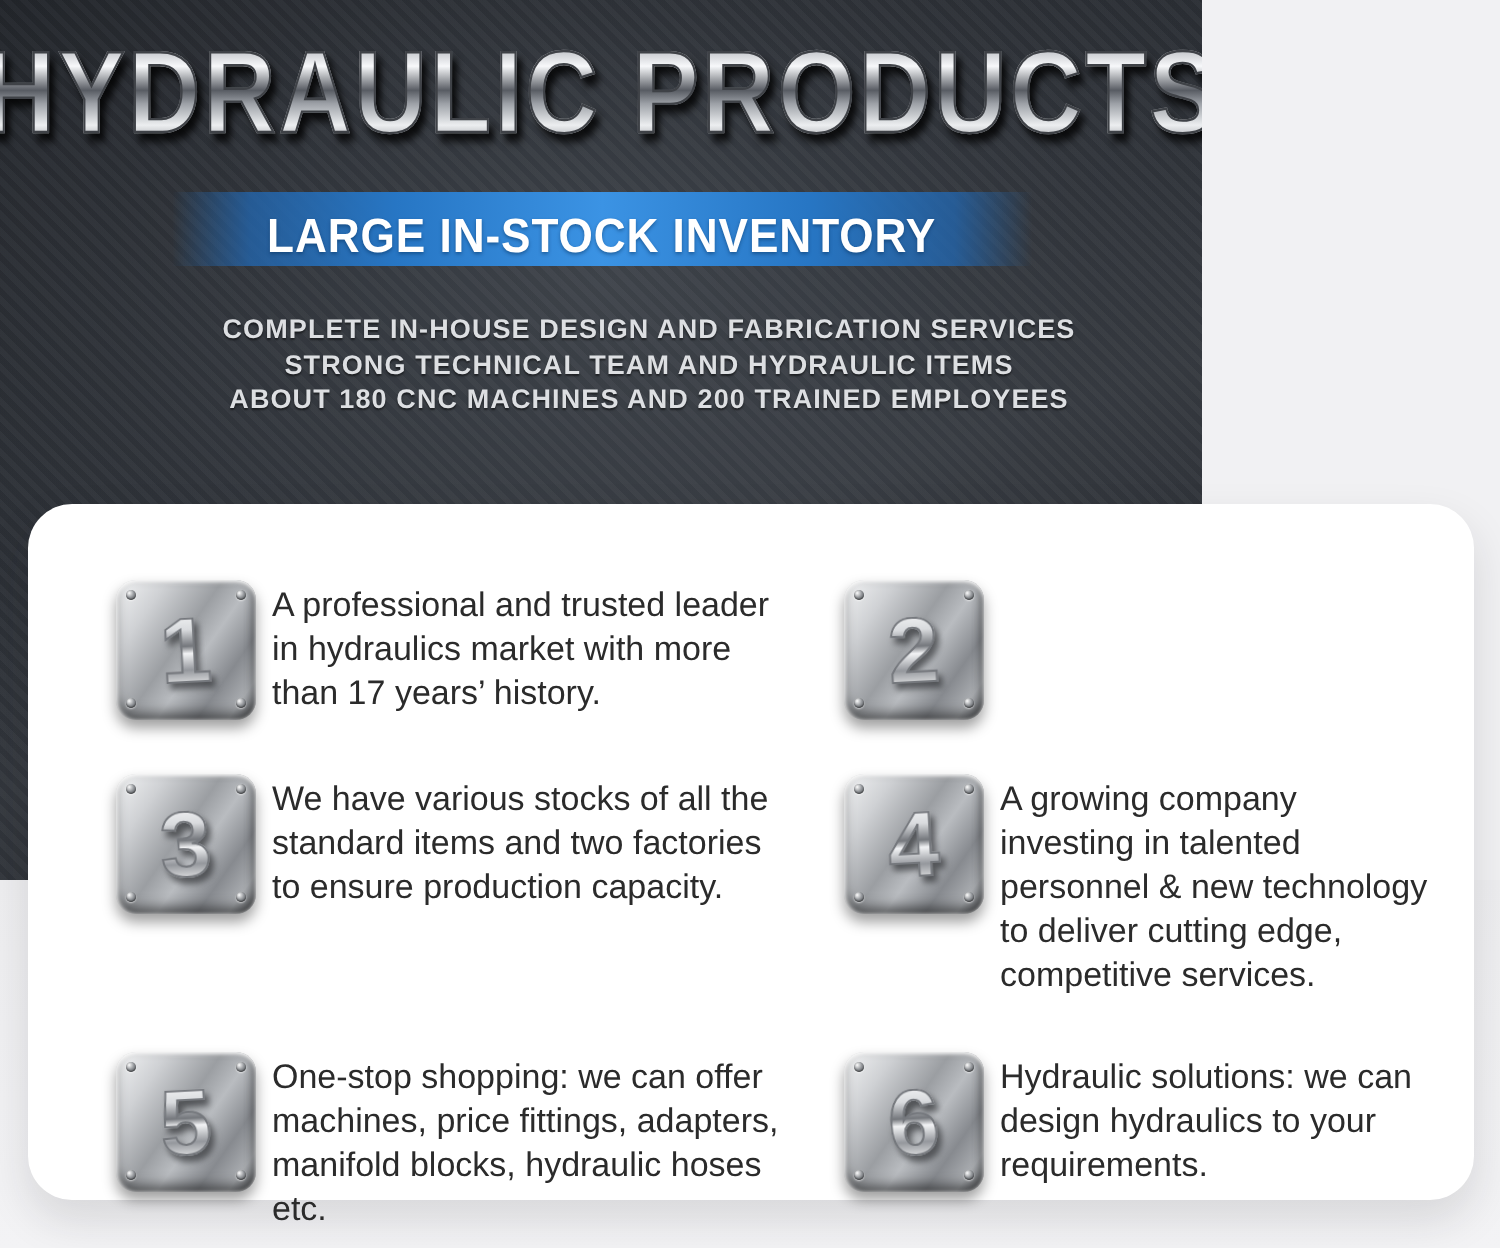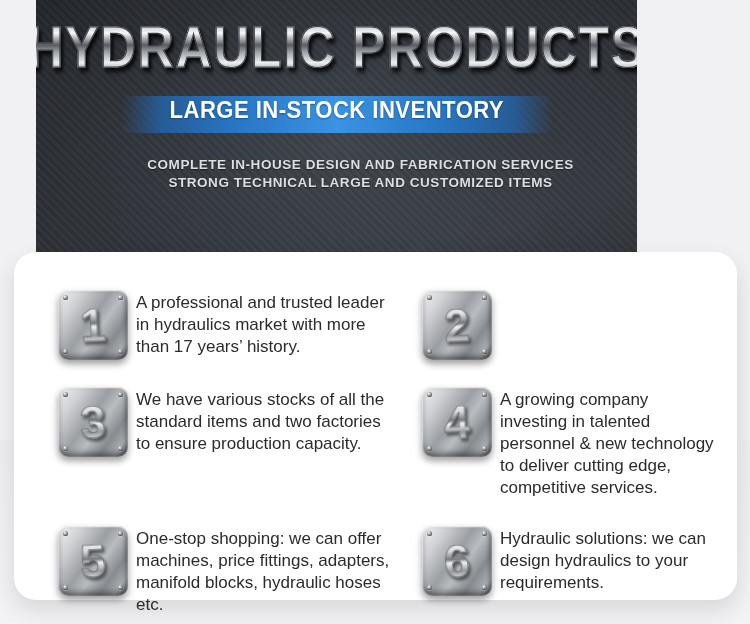--- a/index.html
+++ b/index.html
@@ -15,21 +15,20 @@
   
   .hero {
     position: absolute;
     left: 0; top: 0;
     width: 601px; height: 440px;
     background:
       radial-gradient(ellipse 620px 420px at 50% 32%,
         rgba(82,88,96,0.55) 0%, rgba(62,66,73,0.35) 40%, rgba(0,0,0,0) 75%),
       linear-gradient(160deg, #1d2025 0%, #2b2f35 45%, #34383e 60%, #22252a 100%);
     overflow: hidden;
-    margin-left: 36px;
   }
   .hero::after { 
     content: "";
     position: absolute; inset: 0;
     background: repeating-linear-gradient(45deg,
       rgba(255,255,255,0.022) 0 3px, rgba(0,0,0,0.035) 3px 6px);
     pointer-events: none;
   }
 
   .hero-inner { position: relative; z-index: 2; text-align: center; }
@@ -56,21 +55,21 @@
         #9da1a7 58%, #eceef0 74%, #81858b 92%, #d8dade 100%);
       -webkit-background-clip: text; background-clip: text;
       color: transparent;
       -webkit-text-stroke: 1.2px #3f4247;
     }
   }
 
   .banner {
     margin: 17px auto 0 auto;
     width: 430px; height: 37px;
-    display: flex; align-items: flex-start; justify-content: center;
+    display: flex; align-items: flex-end; justify-content: center;
     background: linear-gradient(90deg,
       rgba(25,70,120,0) 0%, rgba(35,100,170,0.8) 9%,
       #2776c4 26%, #3b93e4 50%, #2776c4 74%,
       rgba(35,100,170,0.8) 91%, rgba(25,70,120,0) 100%);
   }
   .banner-text {
     display: inline-block;
     font-size: 24px;
     font-weight: 700;
     letter-spacing: 0.5px;
@@ -185,21 +184,22 @@
 <div class="hero">
   <div class="hero-inner">
     <div class="hero-title-wrap">
       <span class="hero-title">HYDRAULIC PRODUCTS</span>
     </div>
     <div class="banner">
       <span class="banner-text">LARGE IN-STOCK INVENTORY</span>
     </div>
     <div class="hero-desc">
       <div>COMPLETE IN-HOUSE DESIGN AND FABRICATION SERVICES</div>
-      <div>STRONG TECHNICAL LARGE AND CUSTOMIZED ITEMS</div>
+      <div>STRONG TECHNICAL TEAM AND HYDRAULIC ITEMS</div>
+      <div>ABOUT 180 CNC MACHINES AND 200 TRAINED EMPLOYEES</div>
     </div>
   </div>
 </div>
 
 <div class="lower-bg"></div>
 
 <div class="card">
   <div class="features-grid">
 
     <div class="feature-item">

